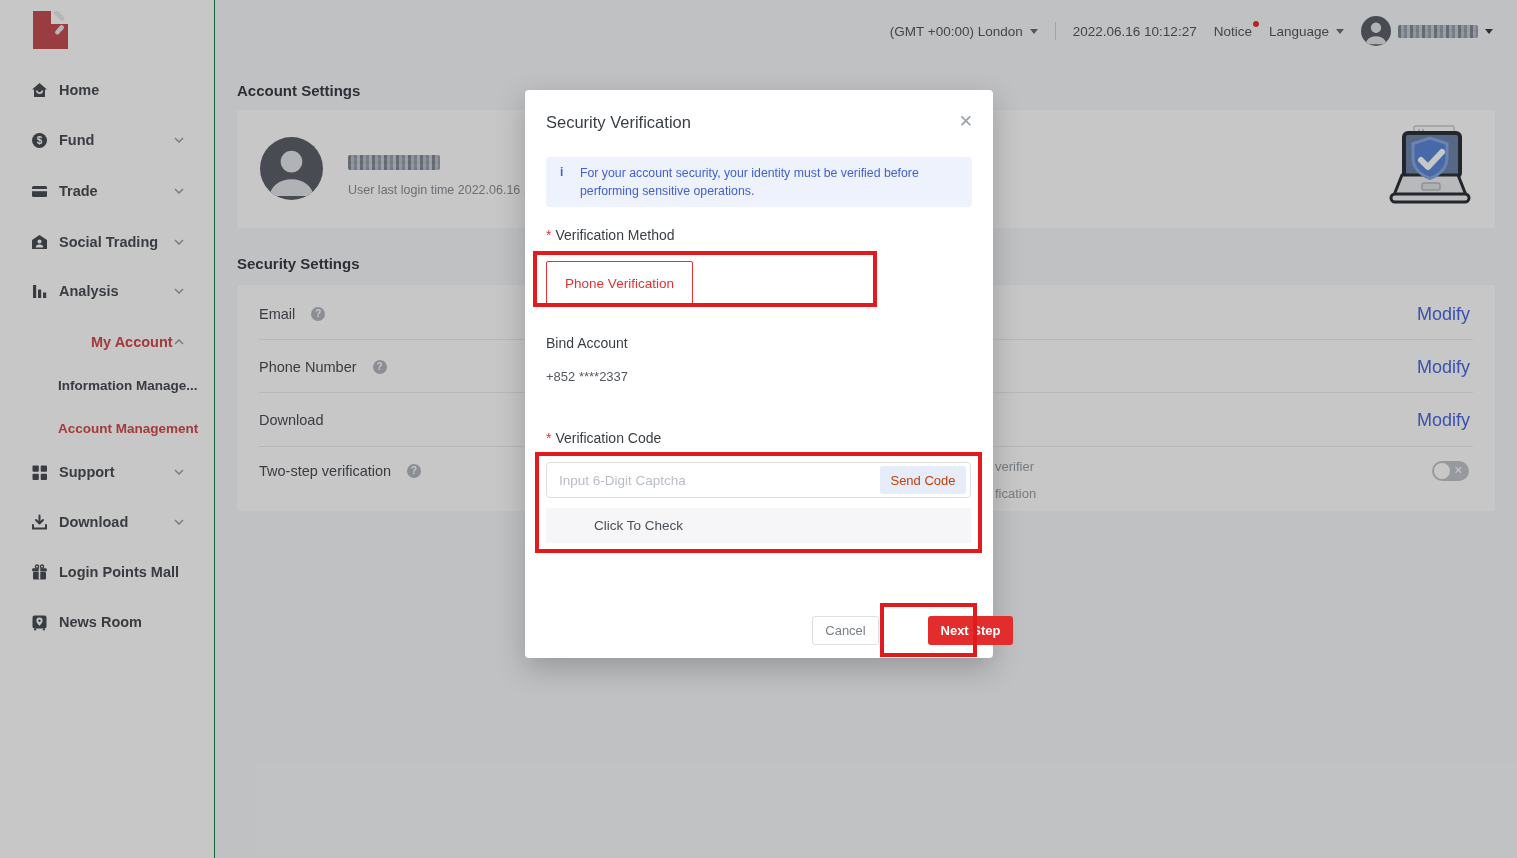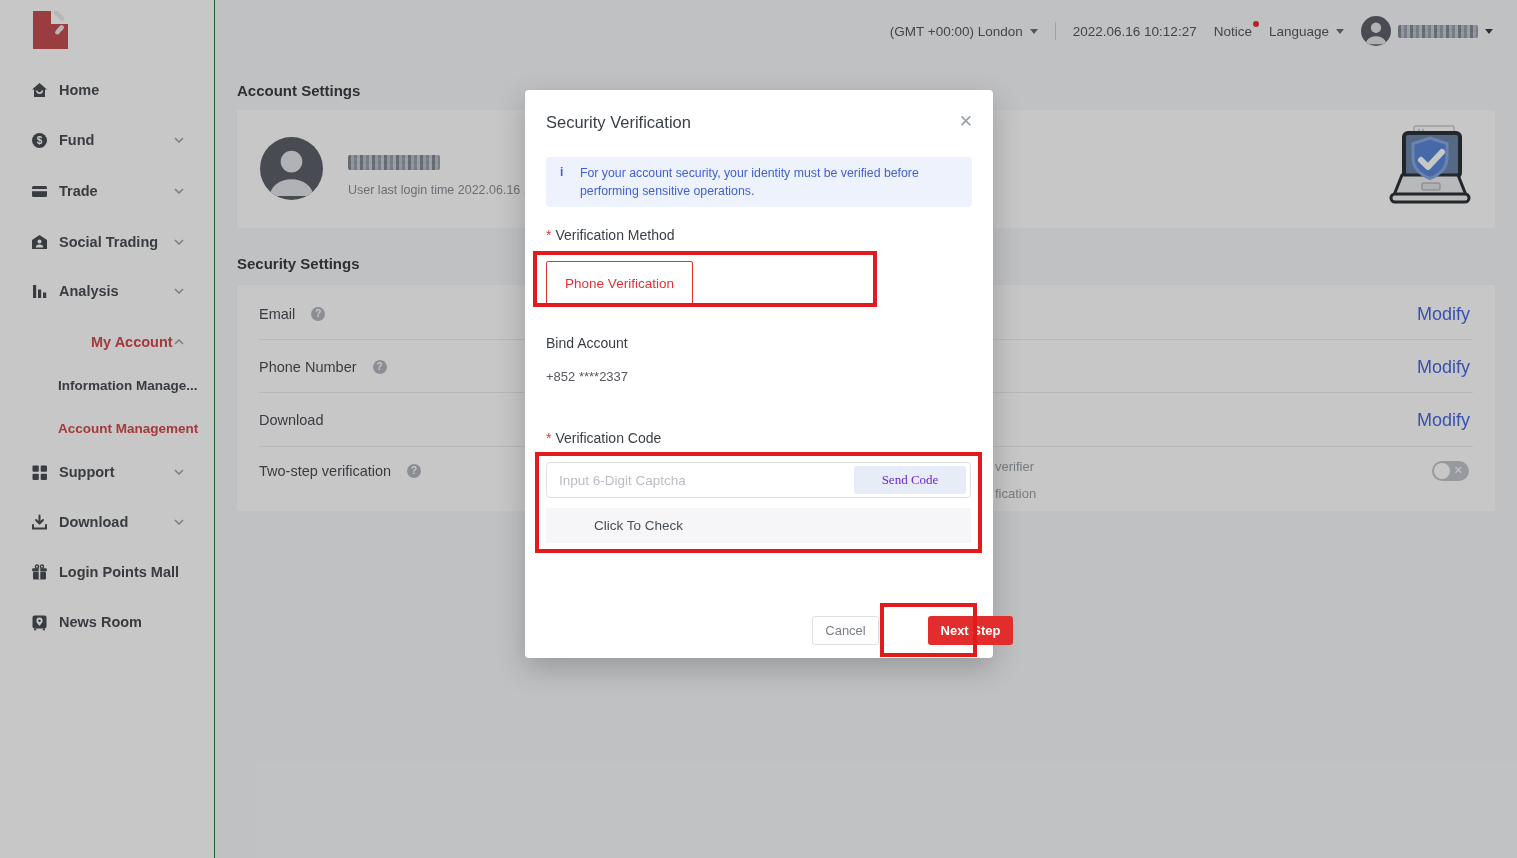--- a/index.html
+++ b/index.html
@@ -62,21 +62,21 @@
   .m-field-label { position:absolute; left:21px; font-size:14px; color:#3a3f45; }
   .req { color:#e23333; margin-right:4px; }
   .vm-btn { position:absolute; top:171px; height:44px; display:flex; align-items:center; justify-content:center; font-size:13.5px; border-radius:2px; cursor:pointer; background:#fff; }
   .vm-phone { left:21px; width:147px; border:1px solid #e23333; color:#e23333; }
   .vm-email { left:191px; width:145px; border:1px solid #d9d9d9; color:#4a4f55; }
   .m-bind-label { position:absolute; left:21px; top:245px; font-size:14px; color:#3a3f45; }
   .m-bind-value { position:absolute; left:21px; top:279px; font-size:13px; color:#55595f; }
   .m-input-wrap { position:absolute; left:21px; top:372px; width:425px; height:36px; border:1px solid #dcdfe4; border-radius:4px; background:#fff; }
   .m-input { position:absolute; left:0; top:0; width:320px; height:34px; border:none; outline:none; padding-left:12px; font-size:13.5px; color:#333; font-family:"Liberation Sans",sans-serif; background:transparent; }
   .m-input::placeholder { color:#b9bec6; }
-  .send-code { position:absolute; right:4px; top:3px; width:112px; height:28px; background:#e7ecf9; color:#6d28d9; font-size:13px; border-radius:3px; display:flex; align-items:center; justify-content:center; cursor:pointer;font-family:Liberation Serif, serif; }
+  .send-code { position:absolute; right:4px; top:3px; width:86px; height:28px; background:#e7ecf9; color:#c2410c; font-size:13px; border-radius:3px; display:flex; align-items:center; justify-content:center; cursor:pointer; }
   .click-check { position:absolute; left:21px; top:418px; width:425px; height:35px; background:#f6f6f8; display:flex; align-items:center; padding-left:48px; font-size:13.5px; color:#4a4f55; cursor:pointer; }
   .m-btn { position:absolute; top:526px; height:29px; display:flex; align-items:center; justify-content:center; font-size:13px; border-radius:3px; cursor:pointer; }
   .btn-cancel { left:287px; width:67px; border:1px solid #dcdfe4; color:#7a7f86; background:#fff; }
   .btn-next { left:361px; width:85px; background:#e32d2d; color:#fff; font-weight:600;margin-left:42px; }
 
   
   .ann { position:absolute; border:4px solid #e11b1b; z-index:30; pointer-events:none; }
   .ann1 { left:533px; top:251px; width:344px; height:56px; }
   .ann2 { left:535px; top:452px; width:447px; height:101px; }
   .ann3 { left:880px; top:603px; width:97px; height:54px; }

